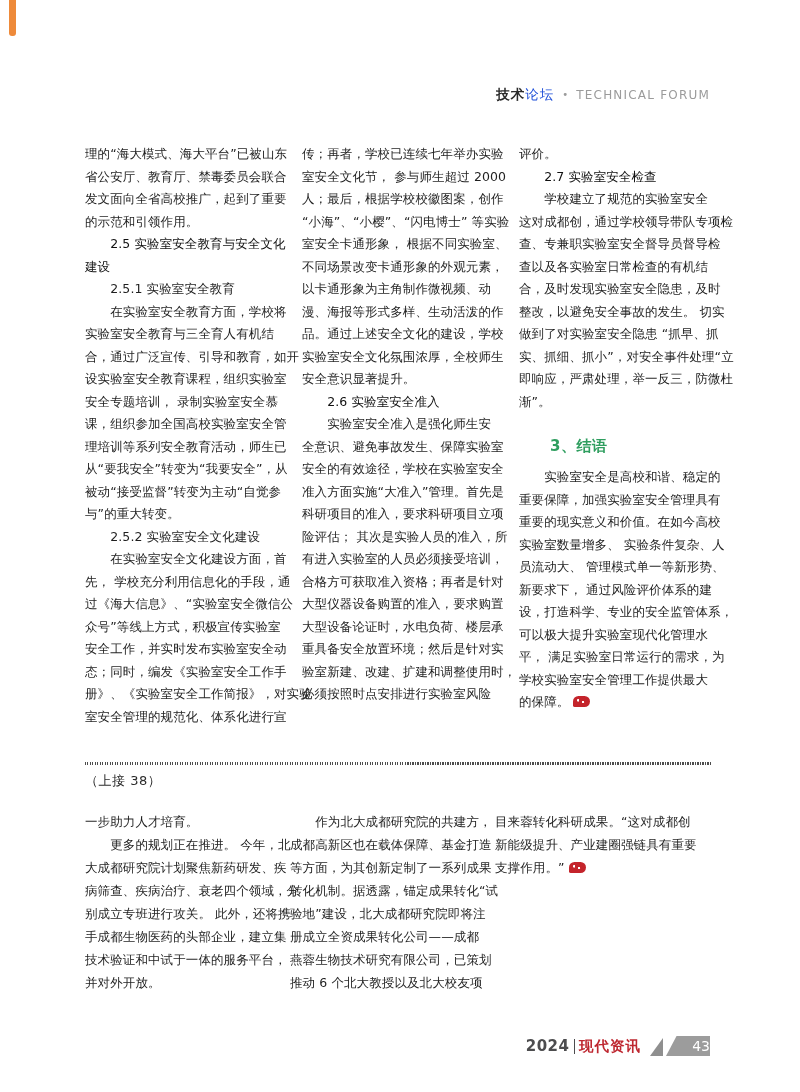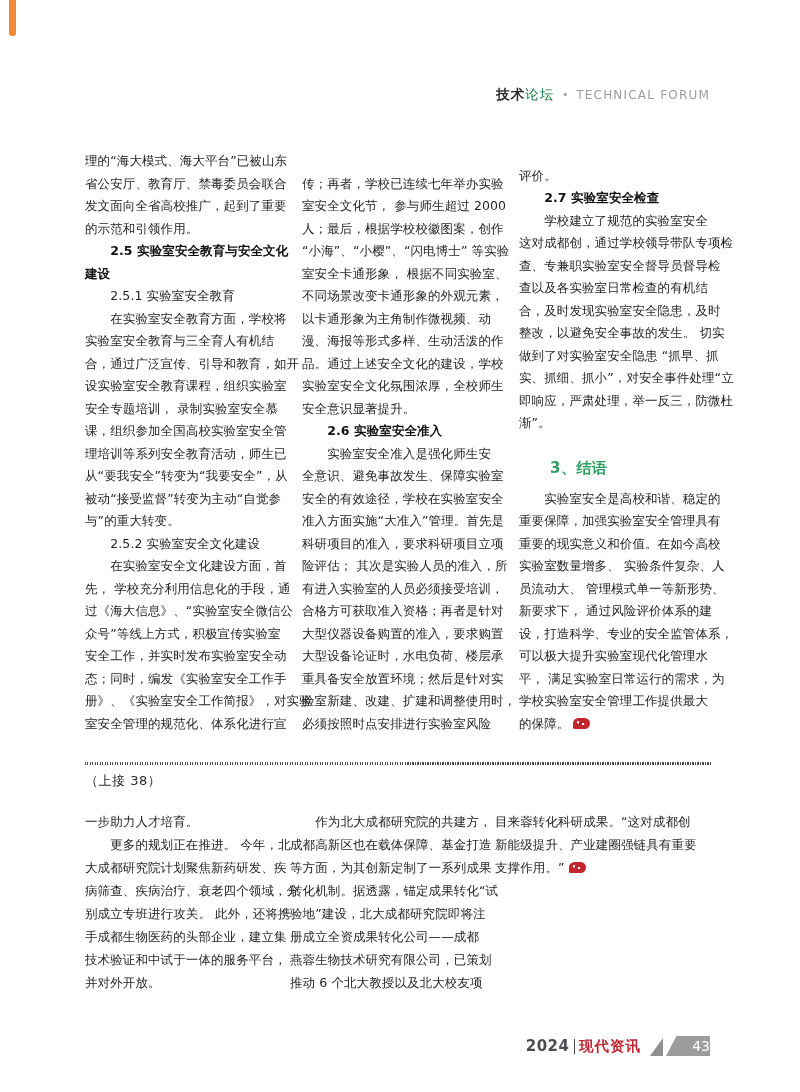--- a/index.html
+++ b/index.html
@@ -3,30 +3,30 @@
 <meta charset="utf-8">
 <style>
   html,body{margin:0;padding:0;background:#ffffff;}
   .page{
     position:relative;width:800px;height:1092px;background:#ffffff;overflow:hidden;
     font-family:"DejaVu Sans","Liberation Sans",sans-serif;color:#1f1f1f;
   }
   .edge-tab{position:absolute;left:9px;top:0;width:7px;height:36px;background:#EE8A3A;border-radius:0 0 3px 3px;}
   .header{position:absolute;top:84px;right:90px;white-space:nowrap;}
   .h-zh-b{font-weight:bold;font-size:13.5px;color:#2a2a2a;letter-spacing:1px;}
-  .h-zh-l{font-size:13.5px;color:#15803d;letter-spacing:1px;}
+  .h-zh-l{font-size:13.5px;color:#1d4ed8;letter-spacing:1px;}
   .h-dot{font-size:10px;color:#9b9b9b;margin:0 3px;vertical-align:1px;}
   .h-en{font-size:12px;color:#9b9b9b;letter-spacing:1.2px;}
   .cols{position:absolute;left:85px;width:630px;display:flex;gap:20px;}
-  .cols.top{top:150px;align-items:flex-end;}
+  .cols.top{top:143px;}
   .cols.bottom{top:810px;gap:8px;}
   .col{width:197px;flex:0 0 197px;}
   .tline{height:22.5px;line-height:22.5px;font-size:12.5px;white-space:nowrap;letter-spacing:0.1px;}
   .cols.bottom .tline{height:23px;line-height:23px;}
-  .tline.b{font-weight:bold;color:#101010;}
+  .tline.b{font-weight:normal;color:#101010;}
   .tline.g{color:#2F9E5F;font-weight:bold;font-size:15px;height:auto;line-height:20px;margin-top:23px;margin-bottom:10px;letter-spacing:0.5px;}
   .endmark{display:inline-block;width:17px;height:11px;margin-left:4px;vertical-align:-1px;
     background:radial-gradient(circle at 30% 40%, #ffffff 0 1px, transparent 1.4px),
                radial-gradient(circle at 60% 55%, #ffffff 0 1px, transparent 1.4px),
                #C4242B;
     border-radius:6px 6px 6px 2px;}
   .divider{position:absolute;left:85px;top:762px;width:626px;height:3px;
     background:repeating-linear-gradient(90deg,#4d4d4d 0 1px,transparent 1px 2.5px);}
   .cont-label{position:absolute;left:85px;top:772px;font-size:13px;color:#2b2b2b;letter-spacing:0.5px;}
   .footer{position:absolute;top:1036px;right:90px;display:flex;align-items:center;white-space:nowrap;}

